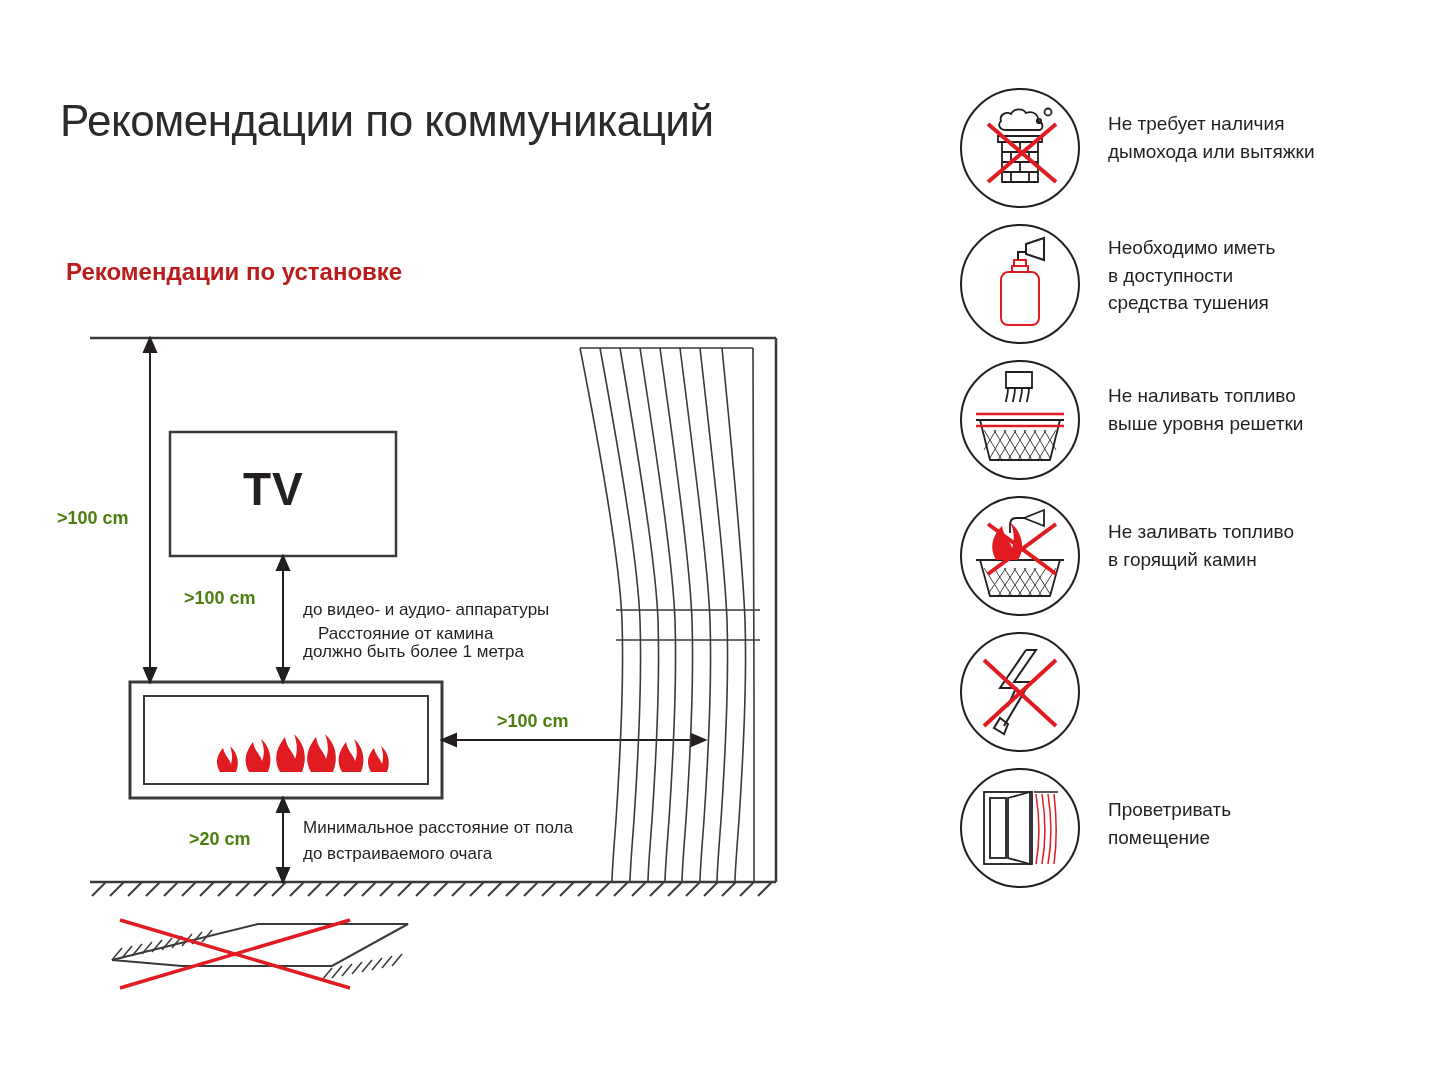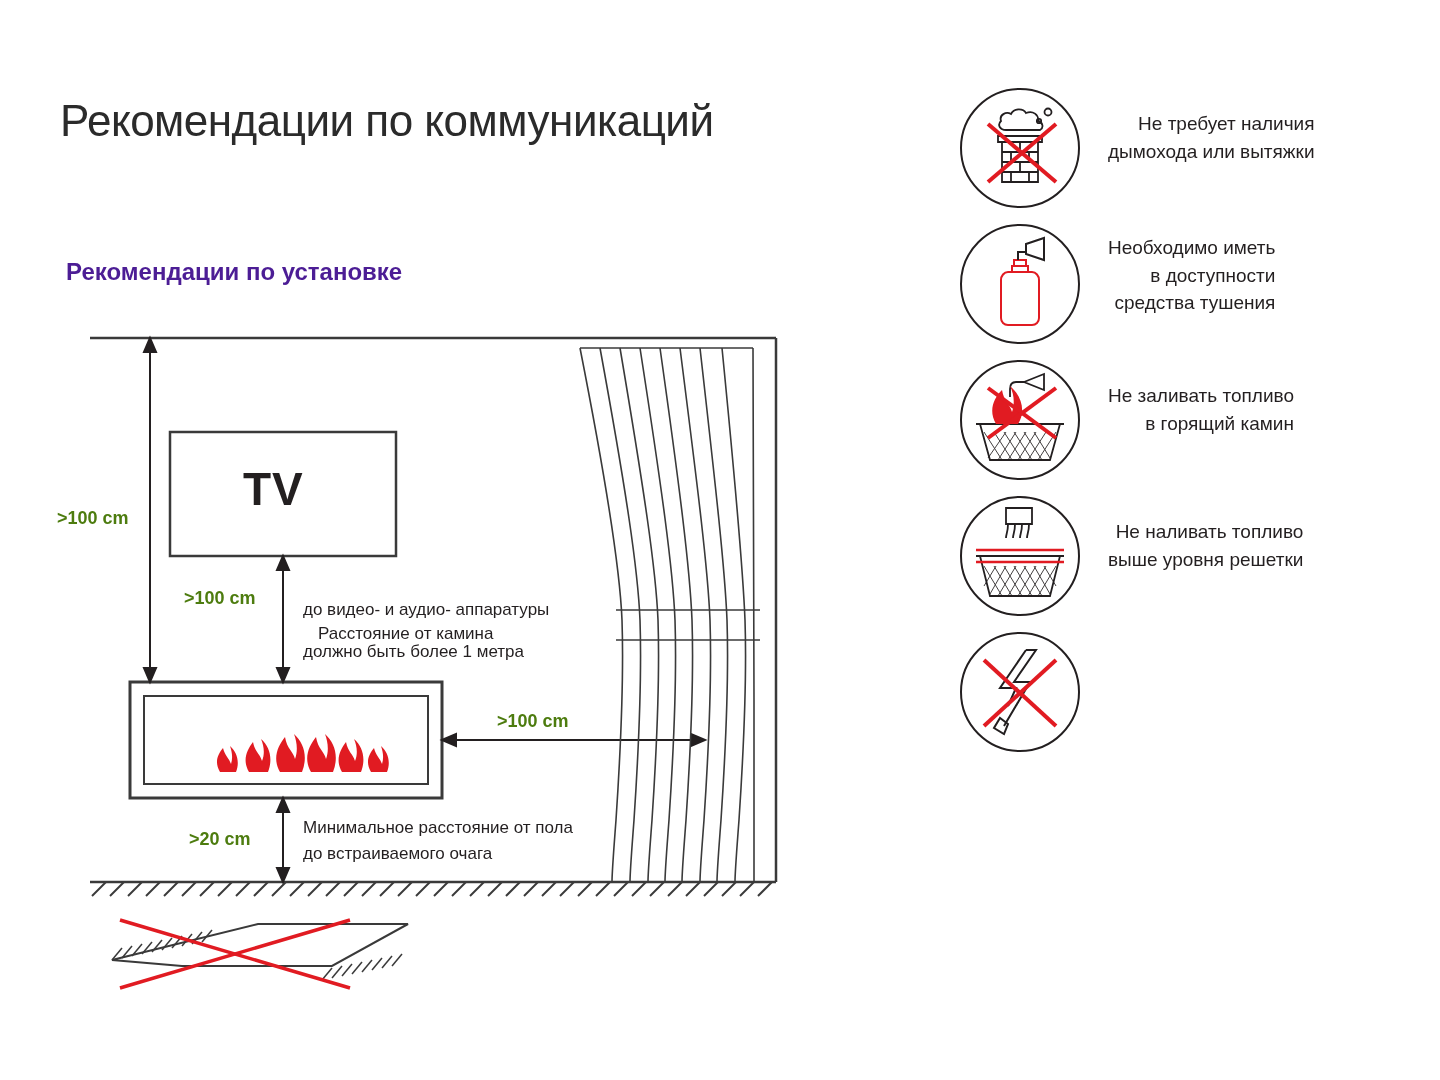--- a/index.html
+++ b/index.html
@@ -33,21 +33,21 @@
     color: #2b2b2b;
     white-space: nowrap;
   }
 
   .section-title {
     position: absolute;
     left: 66px;
     top: 258px;
     font-size: 24px;
     font-weight: 700;
-    color: #4c1d95;
+    color: #b91c1c;
     white-space: nowrap;
   }
 
   
   .diagram {
     position: absolute;
     left: 60px;
     top: 320px;
     width: 830px;
     height: 680px;
@@ -82,21 +82,20 @@
     left: 960px;
     top: 88px;
     width: 470px;
   }
   .icon-row {
     position: relative;
     display: flex;
     align-items: flex-start;
     margin-bottom: 16px;
     min-height: 120px;
-    text-align: right;
   }
   .icon-circle {
     flex: 0 0 auto;
     width: 116px;
     height: 116px;
     border: 2px solid #231f20;
     border-radius: 50%;
     position: relative;
     overflow: hidden;
     background: #fff;
@@ -316,54 +315,20 @@
             <path d="M64 18 l18 -6 v22 l-18 -6 z"></path>
             <path d="M64 26 h-2"></path>
           </g>
         </svg>
       </div>
       <div class="icon-text">Необходимо иметь
 в доступности
 средства тушения</div>
     </div>
 
-    <div class="icon-row row-4">
-      <div class="icon-circle">
-        <svg width="116" height="116" viewBox="0 0 116 116">
-          <g fill="none" stroke="#231f20" stroke-width="1.8">
-            <path d="M62 20 l20 -8 v16 l-20 -8 z"></path>
-            <path d="M62 20 h-8 c-4 0 -6 3 -6 7 v8"></path>
-            <path d="M14 62 h88"></path>
-            <path d="M18 62 l10 36 h60 l10 -36"></path>
-          </g>
-          <g stroke="#231f20" stroke-width="1" opacity="0.85">
-            <line x1="22" y1="70" x2="40" y2="98"></line>
-              <line x1="32" y1="70" x2="50" y2="98"></line>
-            <line x1="42" y1="70" x2="60" y2="98"></line>
-              <line x1="52" y1="70" x2="70" y2="98"></line>
-            <line x1="62" y1="70" x2="80" y2="98"></line>
-              <line x1="72" y1="70" x2="88" y2="96"></line>
-            <line x1="94" y1="70" x2="76" y2="98"></line>
-              <line x1="84" y1="70" x2="66" y2="98"></line>
-            <line x1="74" y1="70" x2="56" y2="98"></line>
-              <line x1="64" y1="70" x2="46" y2="98"></line>
-            <line x1="54" y1="70" x2="36" y2="98"></line>
-              <line x1="44" y1="70" x2="26" y2="96"></line>
-          </g>
-          <path d="M34 62 c-8 -14 -2 -26 6 -34 c2 12 8 14 10 22 c3 -9 2 -18 -2 -26 c12 10 16 26 8 38 z" fill="#e11b22"></path>
-          <g stroke="#e11b22" stroke-width="4">
-            <line x1="26" y1="26" x2="94" y2="76"></line>
-            <line x1="94" y1="26" x2="26" y2="76"></line>
-          </g>
-        </svg>
-      </div>
-      <div class="icon-text">Не заливать топливо
-в горящий камин</div>
-    </div>
-
     <div class="icon-row row-3">
       <div class="icon-circle">
         <svg width="116" height="116" viewBox="0 0 116 116">
           <g fill="none" stroke="#231f20" stroke-width="1.8">
             <path d="M44 10 h26 v16 h-26 z"></path>
             <path d="M46 26 c0 8 -2 10 -2 14 M53 26 c0 8 -2 10 -2 14 M60 26 c0 8 -2 10 -2 14 M67 26 c0 8 -2 10 -2 14"></path>
 
             <path d="M14 58 h88"></path>
             <path d="M18 58 l10 40 h60 l10 -40"></path>
           </g>
@@ -386,31 +351,87 @@
             <line x1="54" y1="68" x2="36" y2="98"></line>
               <line x1="44" y1="68" x2="28" y2="96"></line>
             <line x1="34" y1="68" x2="22" y2="88"></line>
           </g>
         </svg>
       </div>
       <div class="icon-text">Не наливать топливо
 выше уровня решетки</div>
     </div>
 
+    <div class="icon-row row-4">
+      <div class="icon-circle">
+        <svg width="116" height="116" viewBox="0 0 116 116">
+          <g fill="none" stroke="#231f20" stroke-width="1.8">
+            <path d="M62 20 l20 -8 v16 l-20 -8 z"></path>
+            <path d="M62 20 h-8 c-4 0 -6 3 -6 7 v8"></path>
+            <path d="M14 62 h88"></path>
+            <path d="M18 62 l10 36 h60 l10 -36"></path>
+          </g>
+          <g stroke="#231f20" stroke-width="1" opacity="0.85">
+            <line x1="22" y1="70" x2="40" y2="98"></line>
+              <line x1="32" y1="70" x2="50" y2="98"></line>
+            <line x1="42" y1="70" x2="60" y2="98"></line>
+              <line x1="52" y1="70" x2="70" y2="98"></line>
+            <line x1="62" y1="70" x2="80" y2="98"></line>
+              <line x1="72" y1="70" x2="88" y2="96"></line>
+            <line x1="94" y1="70" x2="76" y2="98"></line>
+              <line x1="84" y1="70" x2="66" y2="98"></line>
+            <line x1="74" y1="70" x2="56" y2="98"></line>
+              <line x1="64" y1="70" x2="46" y2="98"></line>
+            <line x1="54" y1="70" x2="36" y2="98"></line>
+              <line x1="44" y1="70" x2="26" y2="96"></line>
+          </g>
+          <path d="M34 62 c-8 -14 -2 -26 6 -34 c2 12 8 14 10 22 c3 -9 2 -18 -2 -26 c12 10 16 26 8 38 z" fill="#e11b22"></path>
+          <g stroke="#e11b22" stroke-width="4">
+            <line x1="26" y1="26" x2="94" y2="76"></line>
+            <line x1="94" y1="26" x2="26" y2="76"></line>
+          </g>
+        </svg>
+      </div>
+      <div class="icon-text">Не заливать топливо
+в горящий камин</div>
+    </div>
+
     <div class="icon-row row-5">
       <div class="icon-circle">
         <svg width="116" height="116" viewBox="0 0 116 116">
           <g fill="none" stroke="#231f20" stroke-width="2">
             <path d="M64 16 l-26 38 h16 l-8 18"></path>
             <path d="M64 16 l10 0 l-22 32 h16 l-26 44"></path>
             <path d="M46 90 l-8 -6 l-6 10 l10 6 z"></path>
           </g>
           <g stroke="#e11b22" stroke-width="4">
             <line x1="22" y1="26" x2="94" y2="92"></line>
             <line x1="94" y1="26" x2="22" y2="92"></line>
           </g>
         </svg>
       </div>
     </div>
 
+    <div class="icon-row row-6">
+      <div class="icon-circle">
+        <svg width="116" height="116" viewBox="0 0 116 116">
+          <g fill="none" stroke="#231f20" stroke-width="1.8">
+            <rect x="22" y="22" width="48" height="72"></rect>
+            <rect x="28" y="28" width="16" height="60"></rect>
+            <path d="M46 28 l22 -6 v72 l-22 -6 z"></path>
+          </g>
+          <g fill="none" stroke="#e11b22" stroke-width="1.5">
+            <path d="M74 24 c4 26 4 48 0 70"></path>
+            <path d="M80 24 c4 26 4 48 0 70"></path>
+            <path d="M86 24 c4 26 4 48 0 70"></path>
+            <path d="M92 24 c3 26 3 48 0 70"></path>
+          </g>
+          <g stroke="#231f20" stroke-width="1.6">
+            <line x1="72" y1="22" x2="96" y2="22"></line>
+          </g>
+        </svg>
+      </div>
+      <div class="icon-text">Проветривать
+помещение</div>
+    </div>
 
   </div>
 </div>
 
 </body></html>

